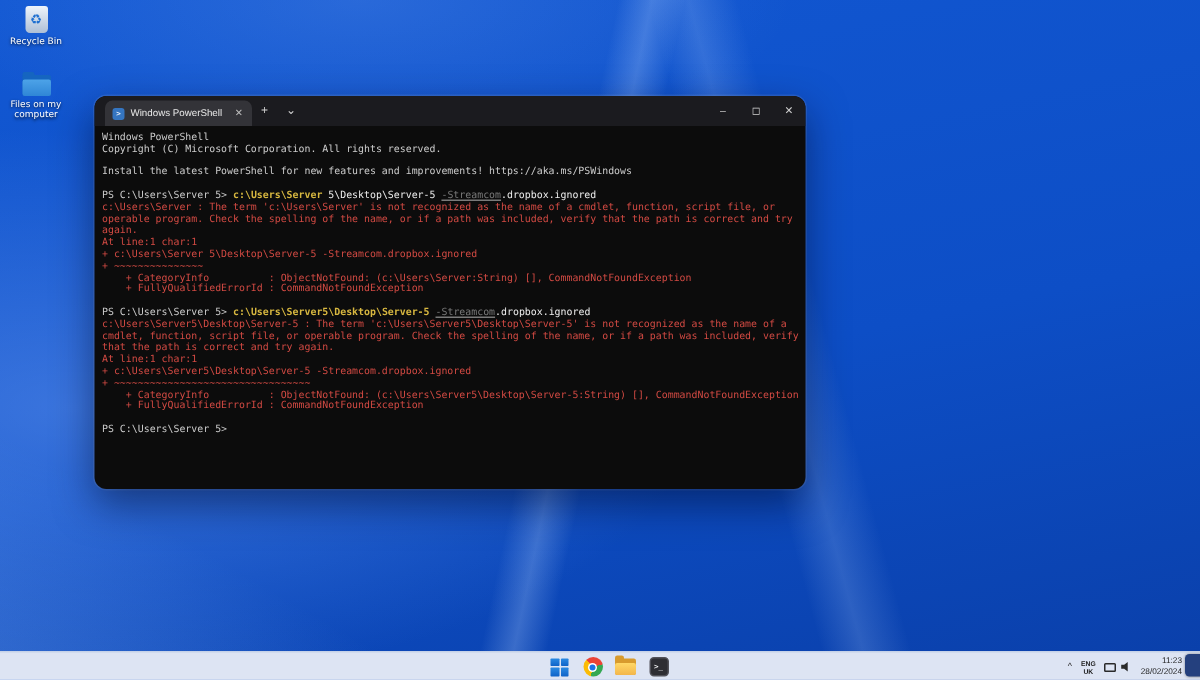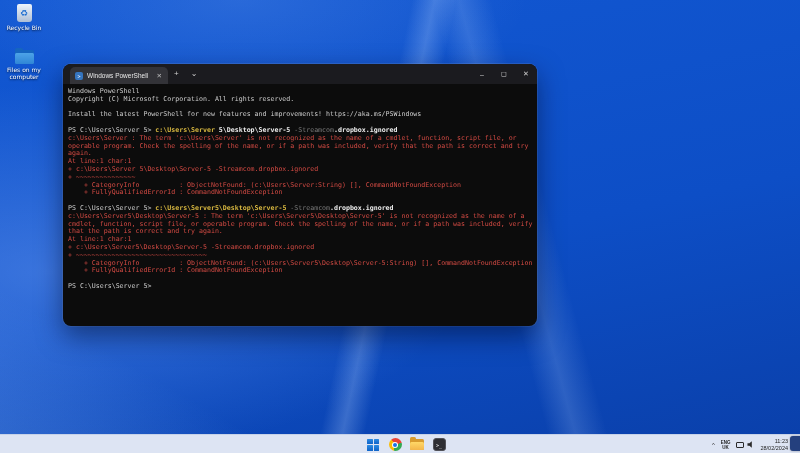--- a/index.html
+++ b/index.html
@@ -39,22 +39,22 @@
   .tab-title { flex:1; color:#e8e8e8; font-size:6.5px; white-space:nowrap; overflow:hidden; }
   .tab-x { color:#bdbdbd; font-size:6.5px; line-height:10px; padding:0 1px; }
   .tb-btn { color:#cfcfcf; font-size:8px; line-height:20px; padding:0 6px; align-self:stretch; display:flex; align-items:center; }
   .win-controls { margin-left:auto; display:flex; align-self:stretch; }
   .wc { width:22px; display:flex; align-items:center; justify-content:center; color:#d0d0d0; font-size:7px; }
 
   .term { padding:4px 0 0 5px; font-family:"DejaVu Sans Mono",monospace; font-size:6.6px; line-height:7.8px; white-space:pre; }
   .term div { height:7.8px; }
   .seg-d { color:#cccccc; }
   .seg-y { color:#d8b840; font-weight:bold; }
-  .seg-g { color:#7a7a7a; }
-  .seg-w { color:#ededed; font-weight:bold; }
+  .seg-g { color:#7a7a7a;text-decoration:underline; }
+  .seg-w { color:#ededed; font-weight:normal; }
   .seg-e { color:#d24a43; }
 
   
   .taskbar { position:absolute; left:0; bottom:0; width:800px; height:19px; background:#dde4f3; border-top:1px solid #c6d2e8;
              display:flex; align-items:center; }
   .tb-center { position:absolute; left:366px; top:0; height:19px; display:flex; align-items:center; gap:8px; }
   .tb-icon { width:14px; height:14px; display:flex; align-items:center; justify-content:center; }
   .start-grid { width:12px; height:12px; display:grid; grid-template-columns:1fr 1fr; grid-template-rows:1fr 1fr; gap:1px; }
   .start-grid span { background:linear-gradient(180deg,#2b8ae2,#0f63c8); border-radius:.5px; }
   .chrome { position:relative; width:13px; height:13px; border-radius:50%;

